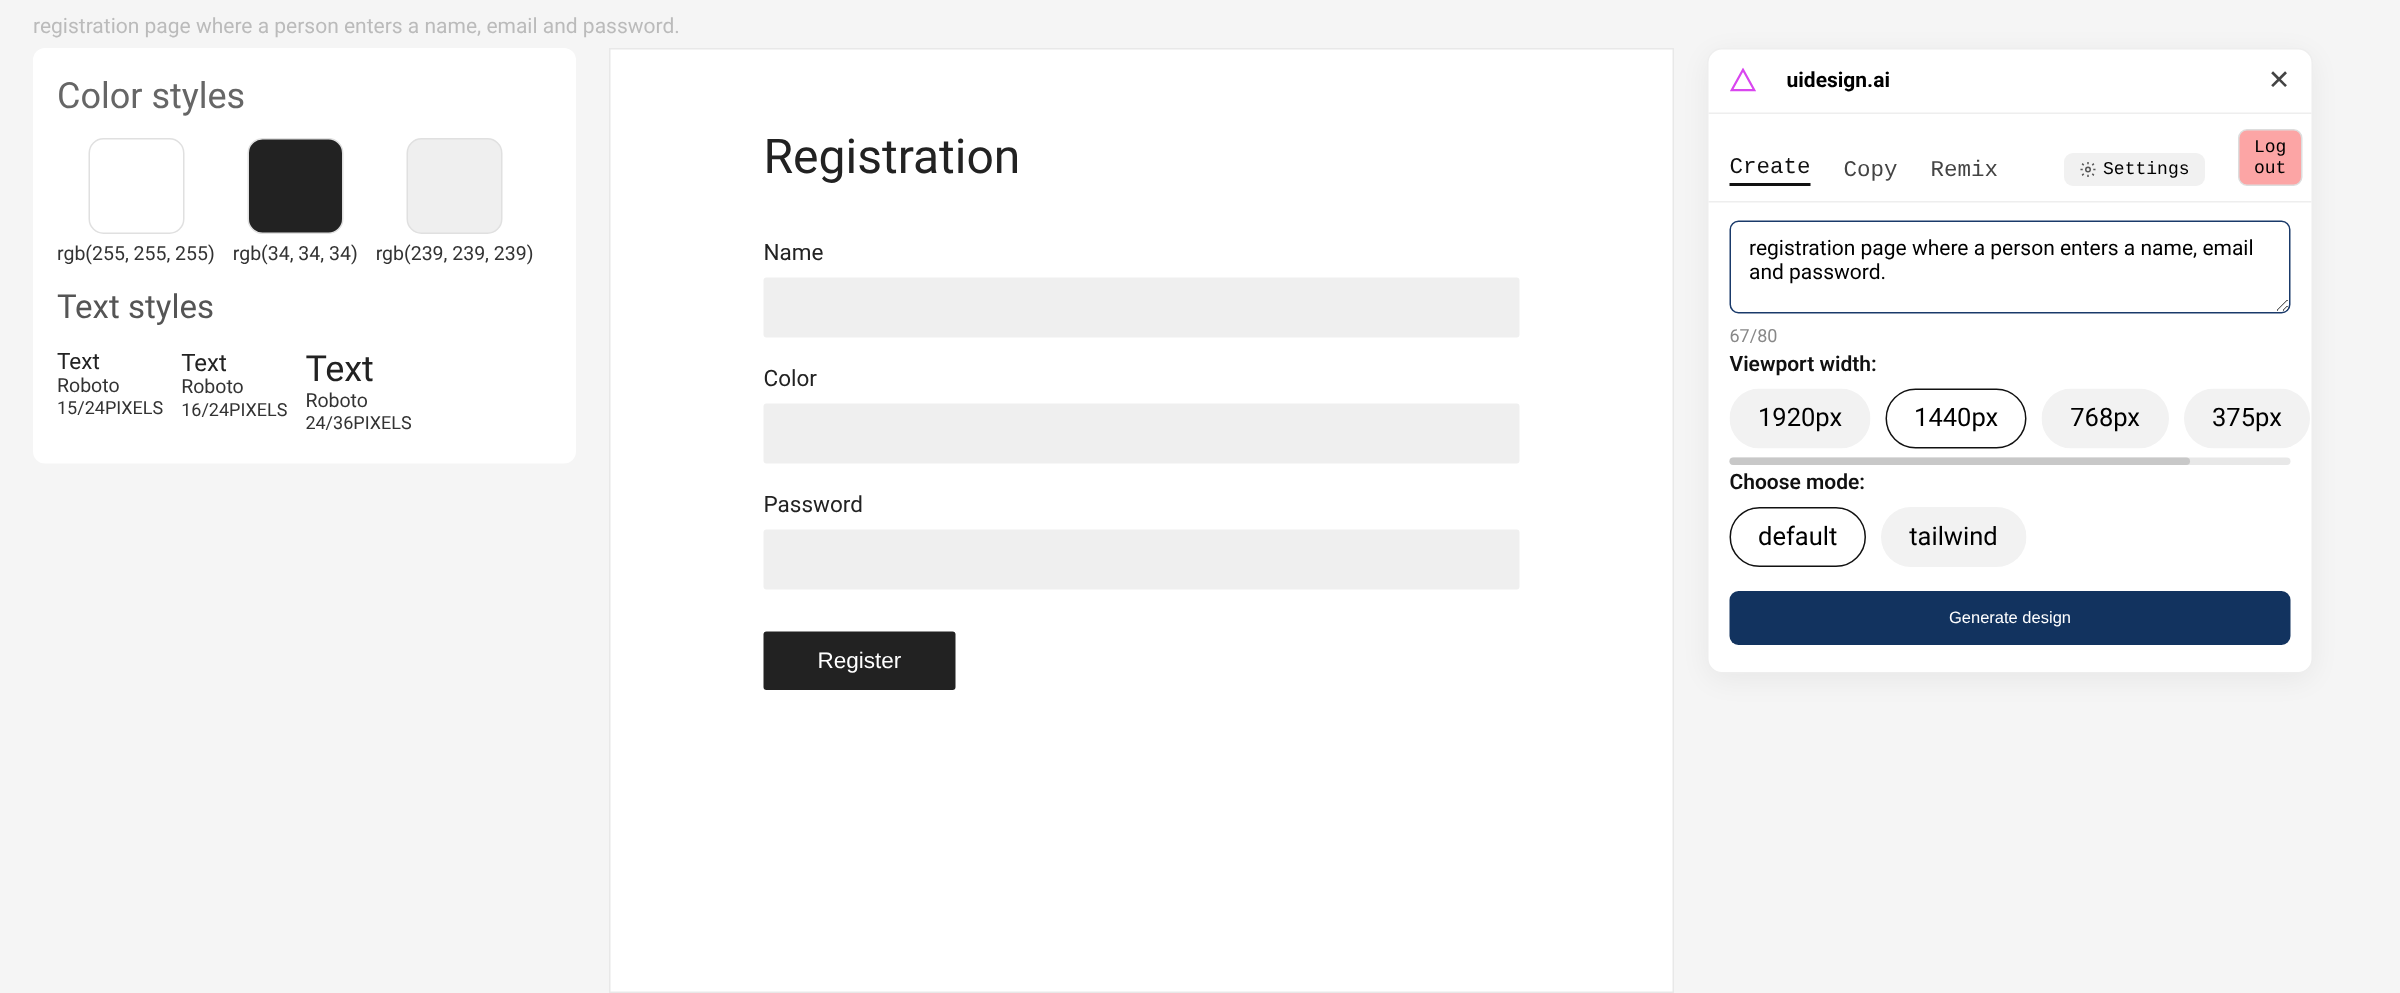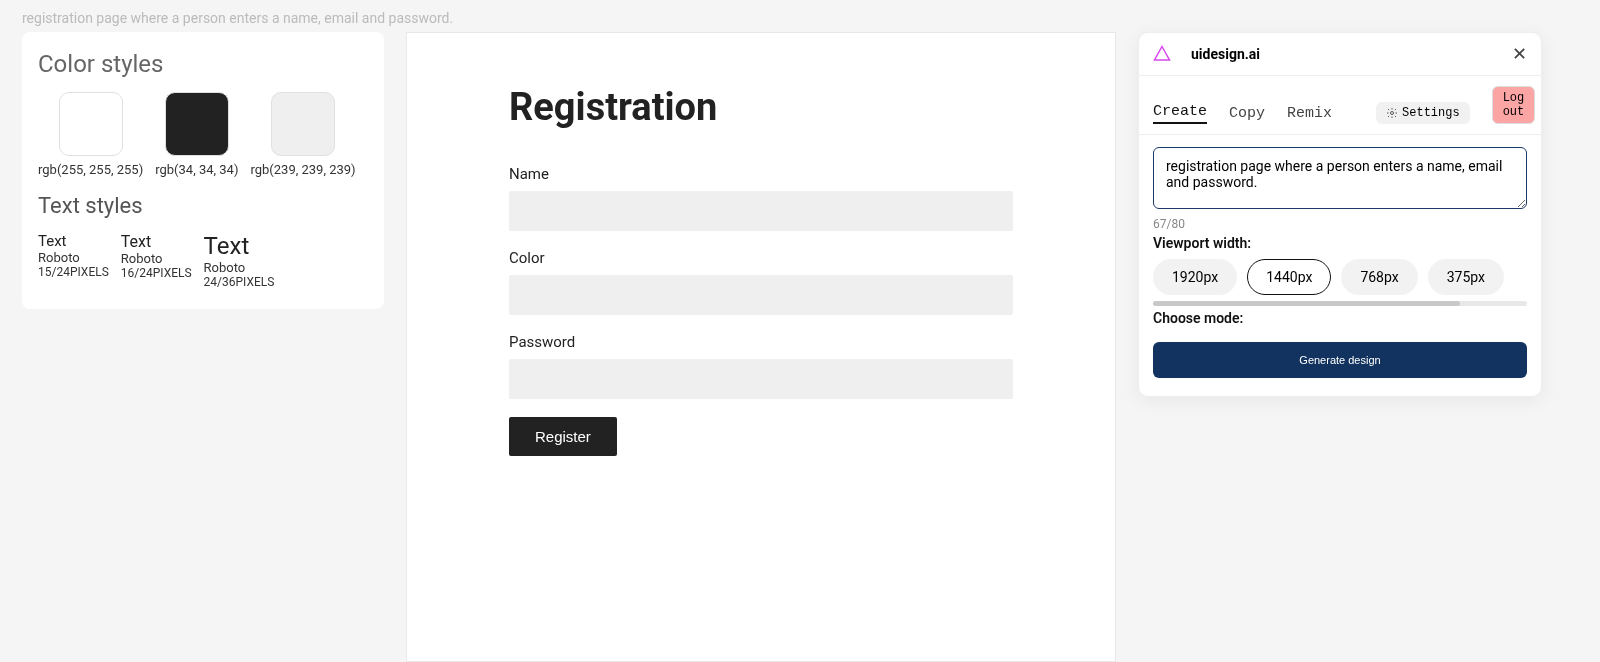--- a/index.html
+++ b/index.html
@@ -91,22 +91,22 @@
       position: absolute;
       top: 32px;
       left: 406px;
       width: 710px;
       height: 630px;
       background: #ffffff;
       border: 1px solid #e8e8e8;
       padding: 52px 102px;
     }
     .reg-title {
-      font-size: 38px;
-      font-weight: 700;
+      font-size: 32px;
+      font-weight: 400;
       margin-bottom: 36px;
       color: #222;
     }
     .field-label {
       font-size: 15px;
       color: #222;
       margin-bottom: 8px;
       display: block;
     }
     .field-input {
@@ -116,25 +116,25 @@
       border: none;
       border-radius: 2px;
       padding: 0 12px;
       font-size: 15px;
       margin-bottom: 18px;
     }
     .register-btn {
       background: #222222;
       color: #fff;
       border: none;
-      padding: 11px 26px;
+      padding: 11px 36px;
       font-size: 15px;
       cursor: pointer;
       border-radius: 2px;
-      margin-top: 0;
+      margin-top: 10px;
     }
     .right-panel {
       position: absolute;
       top: 32px;
       right: 58px;
       width: 404px;
       background: #ffffff;
       border-radius: 10px;
       border: 1px solid #eee;
       box-shadow: 0 4px 20px rgba(0,0,0,0.06);
@@ -229,21 +229,21 @@
     }
     .pill-row {
       display: flex;
       gap: 10px;
       margin-top: 8px;
     }
     .pill {
       background: #f2f2f2;
       border-radius: 20px;
       padding: 9px 18px;
-      font-size: 14px;
+      font-size: 17px;
       cursor: pointer;
       border: 1px solid transparent;
     }
     .pill.active {
       background: #fff;
       border: 1px solid #111;
     }
     .scroll-track {
       height: 5px;
       background: #e8e8e8;
@@ -360,16 +360,20 @@
       <div class="pill">1920px</div>
       <div class="pill active">1440px</div>
       <div class="pill">768px</div>
       <div class="pill">375px</div>
     </div>
     <div class="scroll-track">
       <div class="scroll-thumb"></div>
     </div>
 
     <div class="rp-label">Choose mode:</div>
+    <div class="pill-row">
+      <div class="pill active">default</div>
+      <div class="pill">tailwind</div>
+    </div>
   </div>
 
   <button class="generate-btn">Generate design</button>
 </div>
 
 </body></html>

